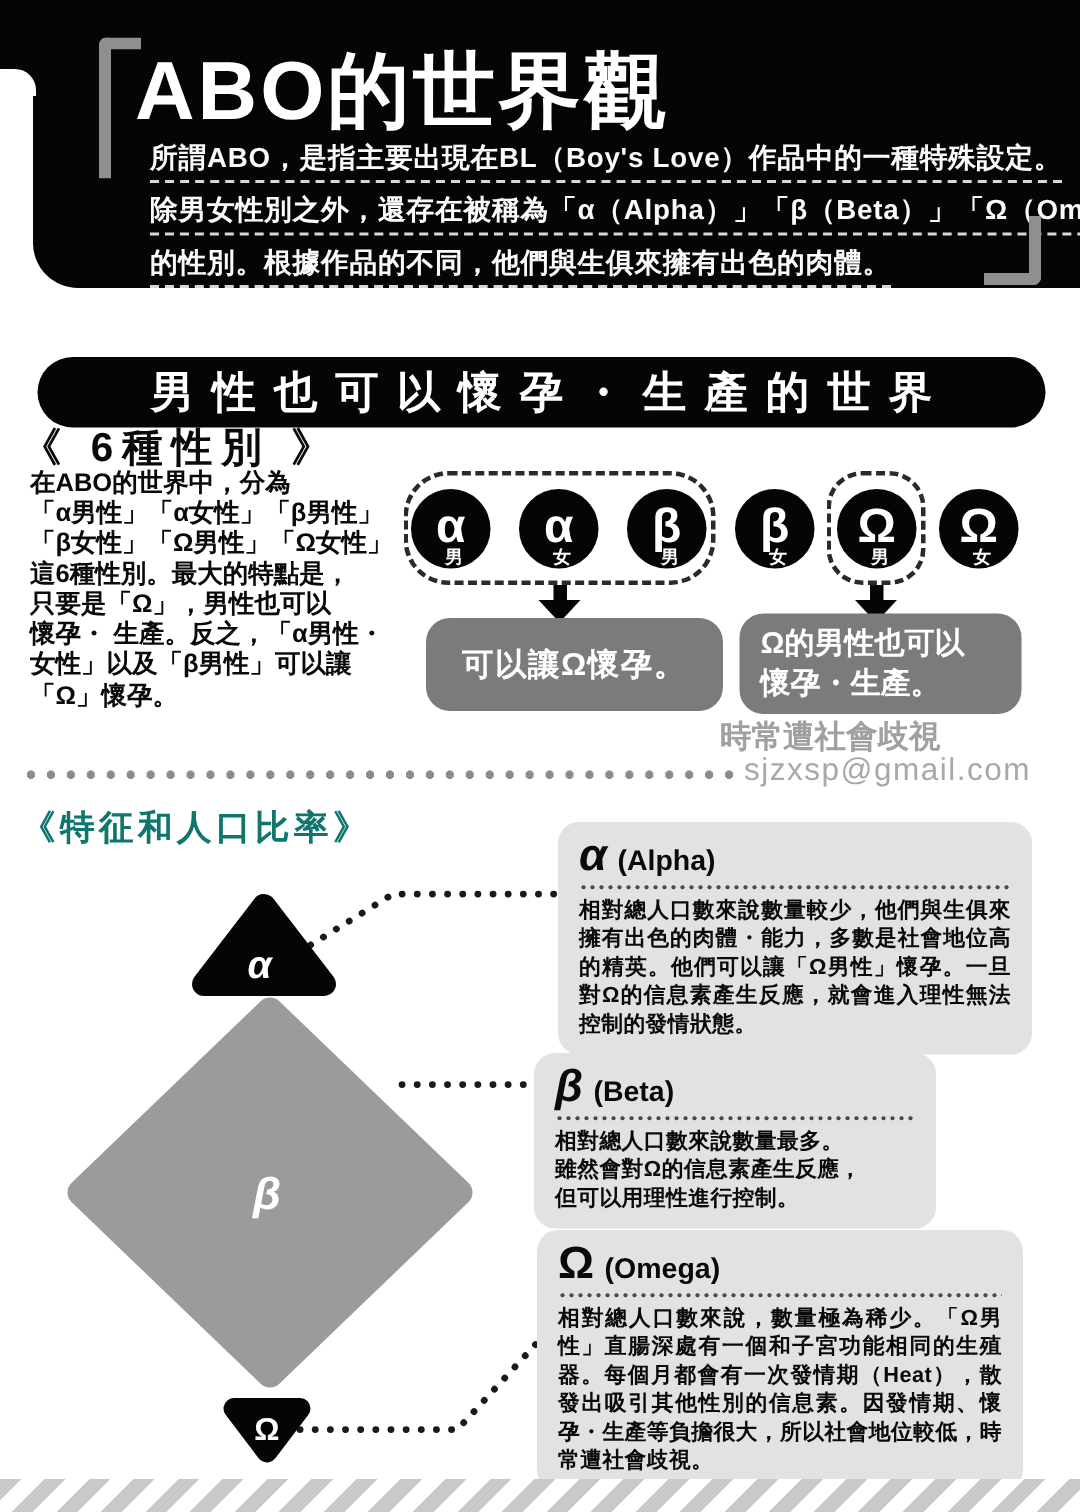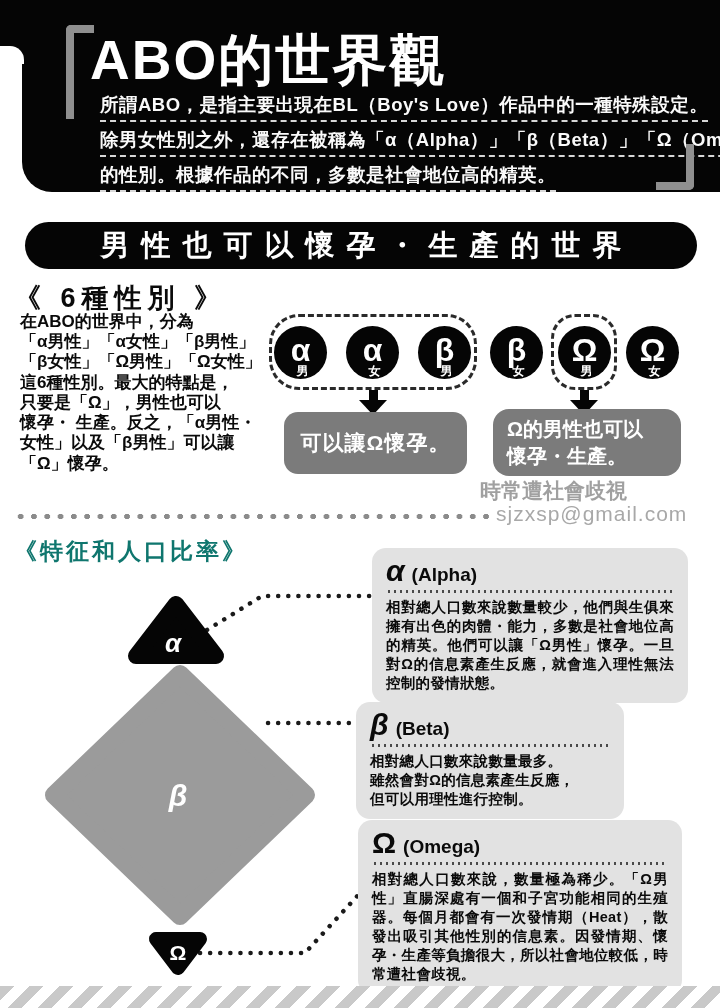--- a/index.html
+++ b/index.html
@@ -17,21 +17,21 @@
   .page-title{position:absolute;left:68px;top:24px;color:#fff;font-size:55px;font-weight:800;
           letter-spacing:2px;white-space:nowrap;}
   .intro{position:absolute;left:78px;top:92px;display:flex;flex-direction:column;gap:5px;
           align-items:flex-start;}
   .intro-line{color:#fafafa;font-size:18.5px;font-weight:700;padding-bottom:3px;
           border-bottom:2px dashed #d8d8d8;letter-spacing:.5px;white-space:nowrap;}
   .bracket-close{position:absolute;right:26px;bottom:2px;width:30px;height:38px;
           border-right:8px solid #8f8f8f;border-bottom:8px solid #8f8f8f;border-bottom-right-radius:5px;}
 
   
-  .banner{position:absolute;left:25px;top:222px;width:672px;height:47px;background:#050505;
+  .banner{position:absolute;left:25px;top:238px;width:672px;height:47px;background:#050505;
           border-radius:26px;color:#fff;display:flex;align-items:center;justify-content:center;
           font-size:29px;font-weight:800;letter-spacing:12px;text-indent:12px;white-space:nowrap;}
 
   
   .h-genders{position:absolute;left:14px;top:280px;font-size:27px;font-weight:800;
           letter-spacing:6px;color:#0a0a0a;white-space:nowrap;}
   .genders-text{position:absolute;left:20px;top:312px;width:262px;font-size:17px;font-weight:700;
           line-height:1.19;white-space:pre-line;color:#0a0a0a;}
   .gender-circle{position:absolute;top:326px;width:53px;height:53px;border-radius:50%;
           background:#050505;color:#fff;}
@@ -41,22 +41,22 @@
           font-size:12px;font-weight:700;line-height:1;}
   .group-outline-1{position:absolute;left:269px;top:314px;width:208px;height:76px;
           border:3px dashed #2a2a2a;border-radius:30px;box-sizing:border-box;}
   .group-outline-2{position:absolute;left:551px;top:314px;width:66px;height:76px;
           border:3px dashed #2a2a2a;border-radius:24px;box-sizing:border-box;}
   .down-arrow{position:absolute;top:390px;width:28px;}
   .arrow-stem{width:9px;height:10px;background:#050505;margin:0 auto;}
   .arrow-head{width:0;height:0;border-left:14px solid transparent;border-right:14px solid transparent;
           border-top:15px solid #050505;}
   .callout{background:#7b7b7b;color:#fff;border-radius:16px;position:absolute;}
-  .callout-left{left:284px;top:412px;width:183px;height:62px;display:flex;align-items:center;
-          justify-content:center;font-size:21px;font-weight:800;letter-spacing:1px;border-radius:14px;}
+  .callout-left{left:284px;top:412px;width:198px;height:62px;display:flex;align-items:center;
+          justify-content:center;font-size:21px;font-weight:800;letter-spacing:1px;}
   .callout-right{left:493px;top:409px;width:188px;height:67px;display:flex;align-items:center;
           font-size:20px;font-weight:800;padding-left:14px;line-height:1.32;white-space:pre-line;
           box-sizing:border-box;}
 
   
   .wm1{position:absolute;left:480px;top:477px;font-size:21px;font-weight:700;color:#a0a0a0;}
   .wm2{position:absolute;left:496px;top:502px;font-size:21px;font-weight:400;color:#a8a8a8;
           letter-spacing:1px;}
 
   
@@ -91,21 +91,21 @@
 <body>
 
 <div id="canvas">
 
   <div class="header">
     <div class="bracket-open"></div>
     <div class="page-title">ABO的世界觀</div>
     <div class="intro">
       <div class="intro-line">所謂ABO，是指主要出現在BL（Boy's Love）作品中的一種特殊設定。</div>
       <div class="intro-line">除男女性別之外，還存在被稱為「α（Alpha）」「β（Beta）」「Ω（Omega）」</div>
-      <div class="intro-line">的性別。根據作品的不同，多數是社會地位高的精英。</div>
+      <div class="intro-line">的性別。根據作品的不同，他們與生俱來擁有出色的肉體。</div>
     </div>
     <div class="bracket-close"></div>
   </div>
   <div class="header-corner-patch"></div>
   <div class="header-corner-notch"></div>
 
   <div class="banner">男性也可以懷孕・生產的世界</div>
 
   <div class="h-genders">《 6種性別 》</div>
   <div class="genders-text">在ABO的世界中，分為

